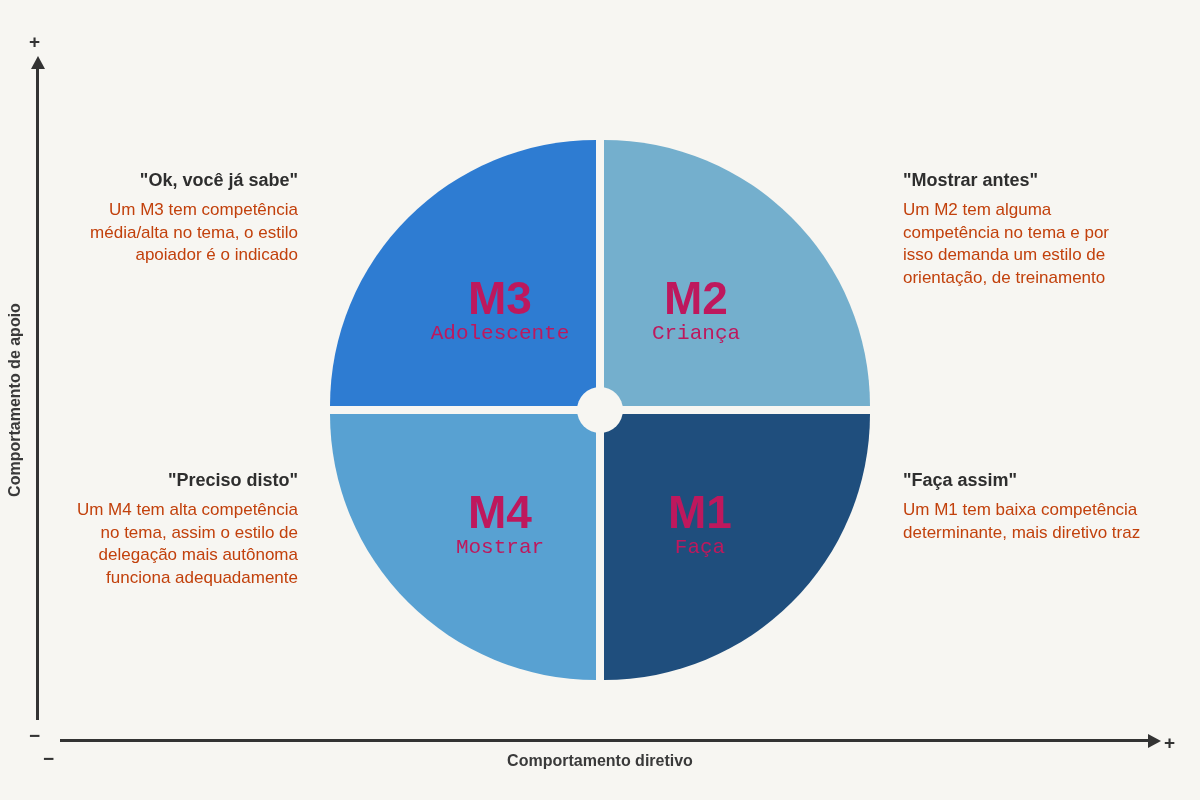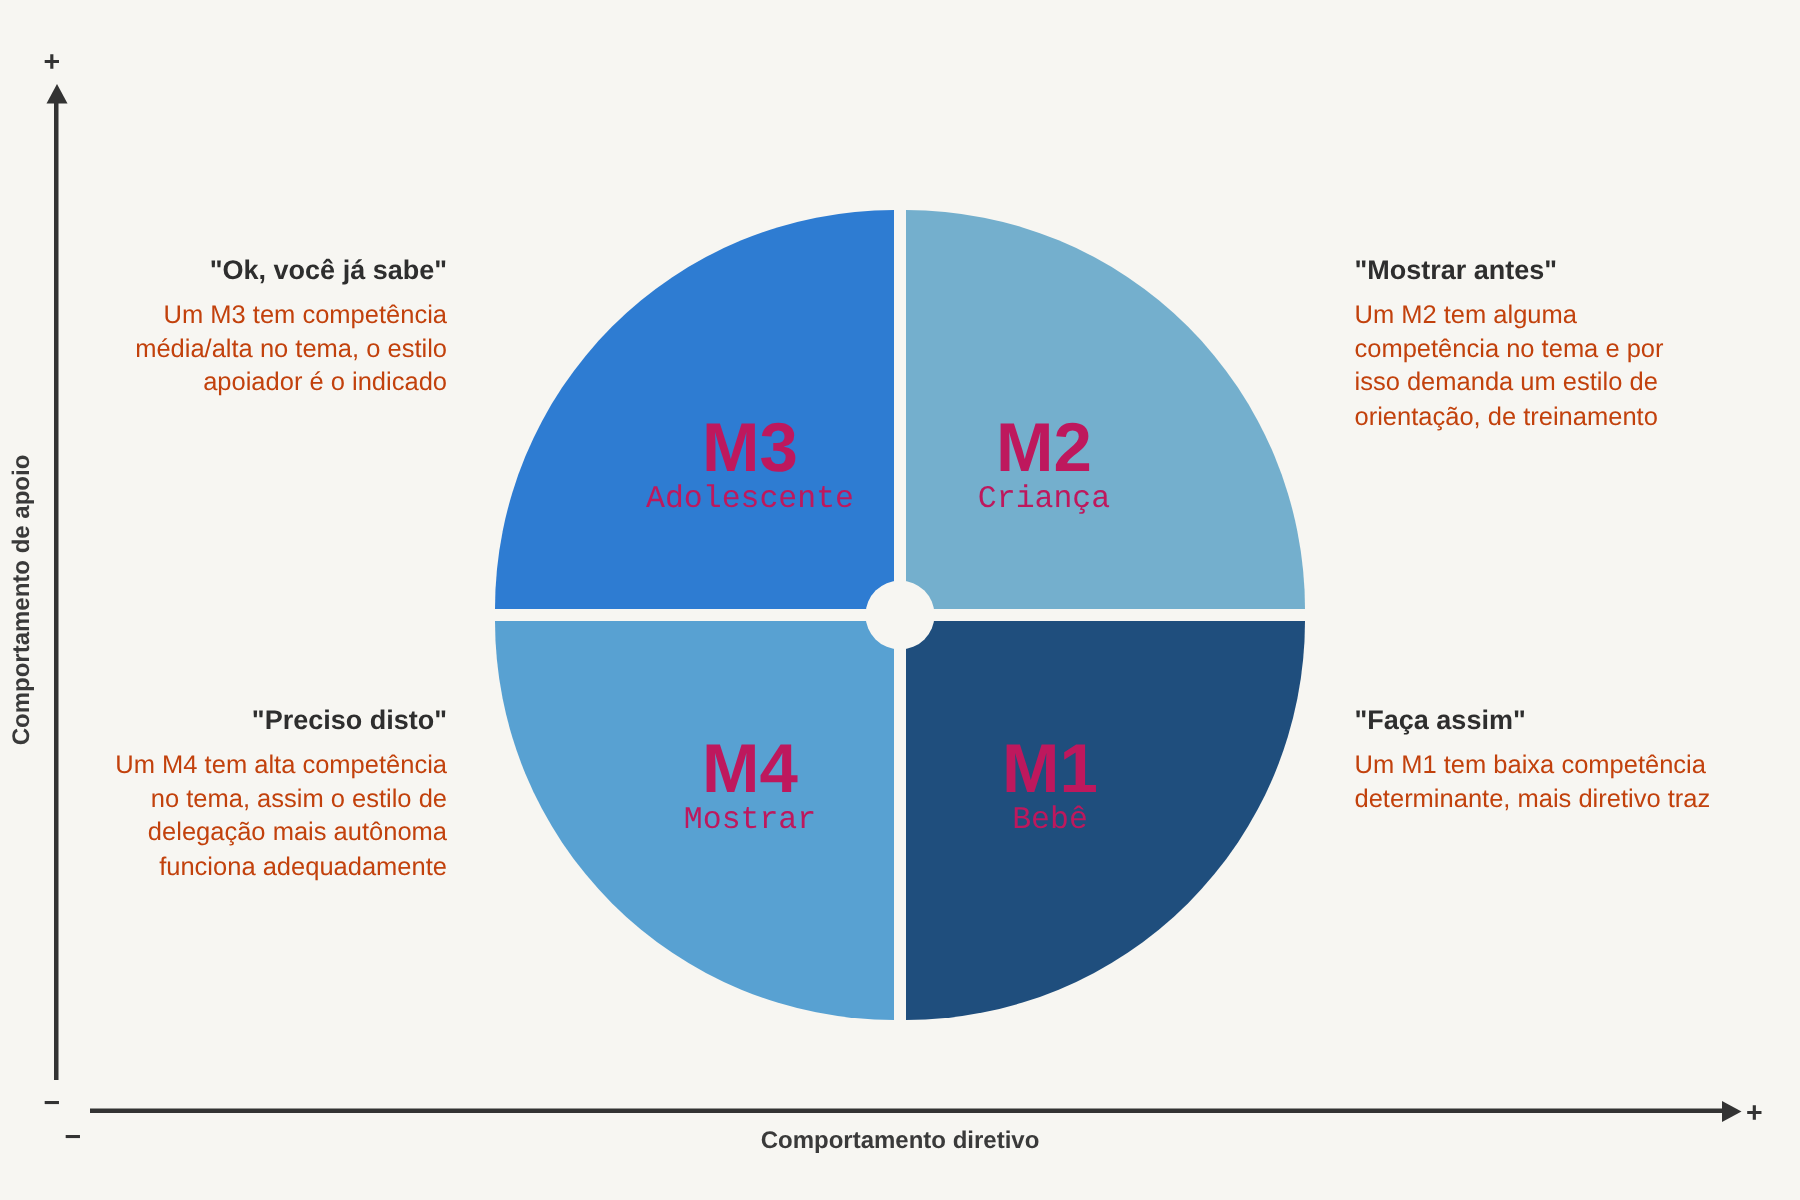--- a/index.html
+++ b/index.html
@@ -90,21 +90,21 @@
   <div class="qlabel ql-m2">
     <div class="code">M2</div>
     <div class="name">Criança</div>
   </div>
   <div class="qlabel ql-m4">
     <div class="code">M4</div>
     <div class="name">Mostrar</div>
   </div>
   <div class="qlabel ql-m1">
     <div class="code">M1</div>
-    <div class="name">Bebê</div>
+    <div class="name">Faça</div>
   </div>
 
   <div class="note note-right n-m3">
     <div class="ntitle">"Ok, você já sabe"</div>
     <div class="nline">Um M3 tem competência</div>
     <div class="nline">média/alta no tema, o estilo</div>
     <div class="nline">apoiador é o indicado</div>
   </div>
 
   <div class="note n-m2">

